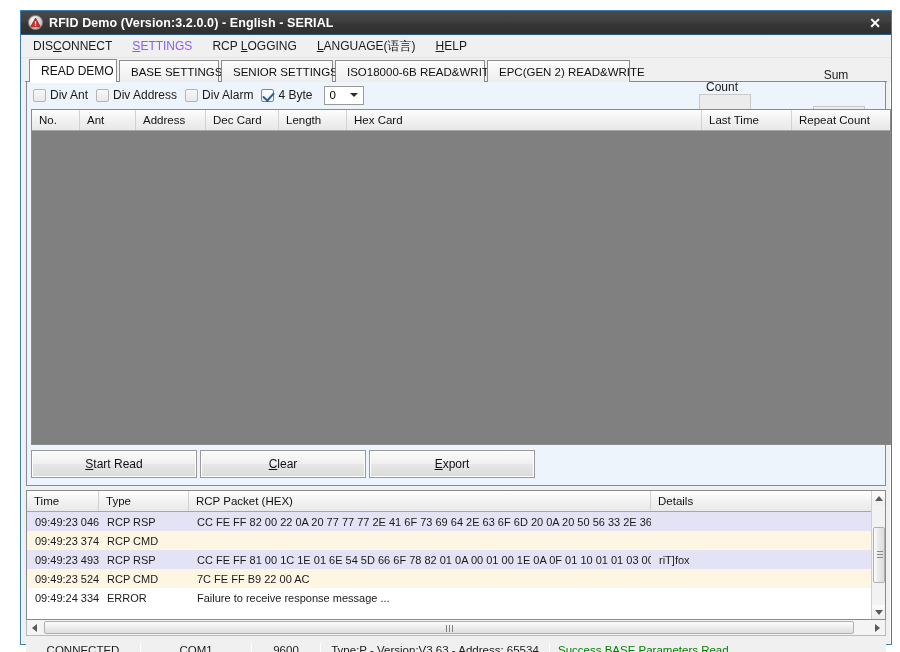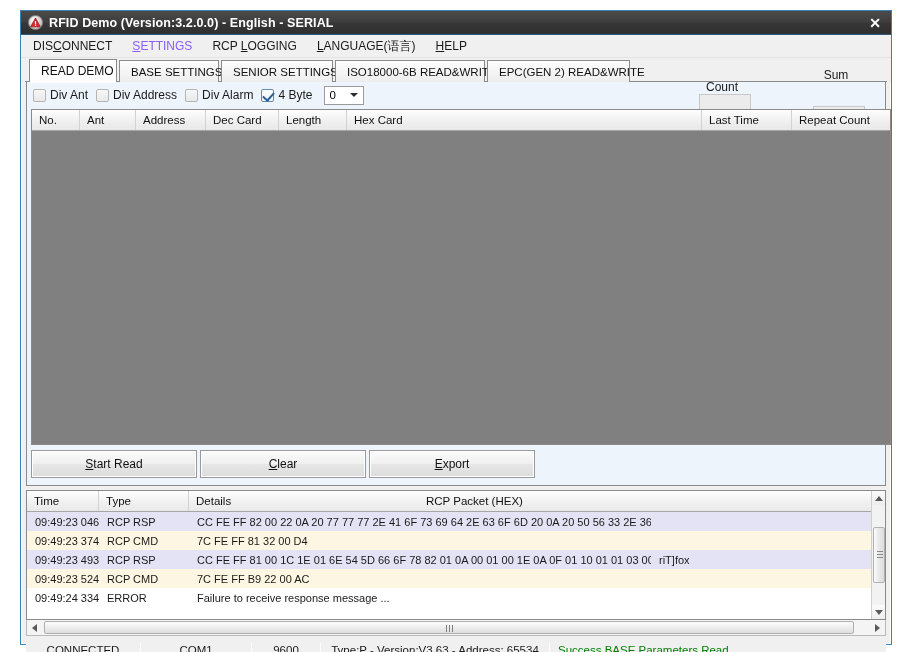--- a/index.html
+++ b/index.html
@@ -457,35 +457,34 @@
           <span>xport</span>
         </div>
     </div>
 
   </div>
 
   <div id="log-panel">
     <div id="log-header">
       <div class="th" style="width:72px">Time</div>
       <div class="th" style="width:90px">Type</div>
+      <div class="th" style="width:462px">RCP Packet (HEX)</div>
       <div class="th" style="width:230px;border-right:none">Details</div>
-      <div class="th" style="width:462px">RCP Packet (HEX)</div>
     </div>
 
     <div id="log-rows">
       <div class="log-row rsp">
         <span class="log-cell" style="width:72px">09:49:23 046</span>
         <span class="log-cell" style="width:90px">RCP RSP</span>
         <span class="log-cell" style="width:462px">CC FE FF 82 00 22 0A 20 77 77 77 2E 41 6F 73 69 64 2E 63 6F 6D 20 0A 20 50 56 33 2E 36 33 4E ...</span>
         <span class="log-cell" style="width:230px"></span>
       </div>
       <div class="log-row cmd">
         <span class="log-cell" style="width:72px">09:49:23 374</span>
         <span class="log-cell" style="width:90px">RCP CMD</span>
-        <span class="log-cell" style="width:462px">7C FE FF 81 32 00 D4</span>
         <span class="log-cell" style="width:230px"></span>
       </div>
       <div class="log-row rsp">
         <span class="log-cell" style="width:72px">09:49:23 493</span>
         <span class="log-cell" style="width:90px">RCP RSP</span>
         <span class="log-cell" style="width:462px">CC FE FF 81 00 1C 1E 01 6E 54 5D 66 6F 78 82 01 0A 00 01 00 1E 0A 0F 01 10 01 01 03 00 06 00 ...</span>
         <span class="log-cell" style="width:230px">riT]fox</span>
       </div>
       <div class="log-row cmd">
         <span class="log-cell" style="width:72px">09:49:23 524</span>

